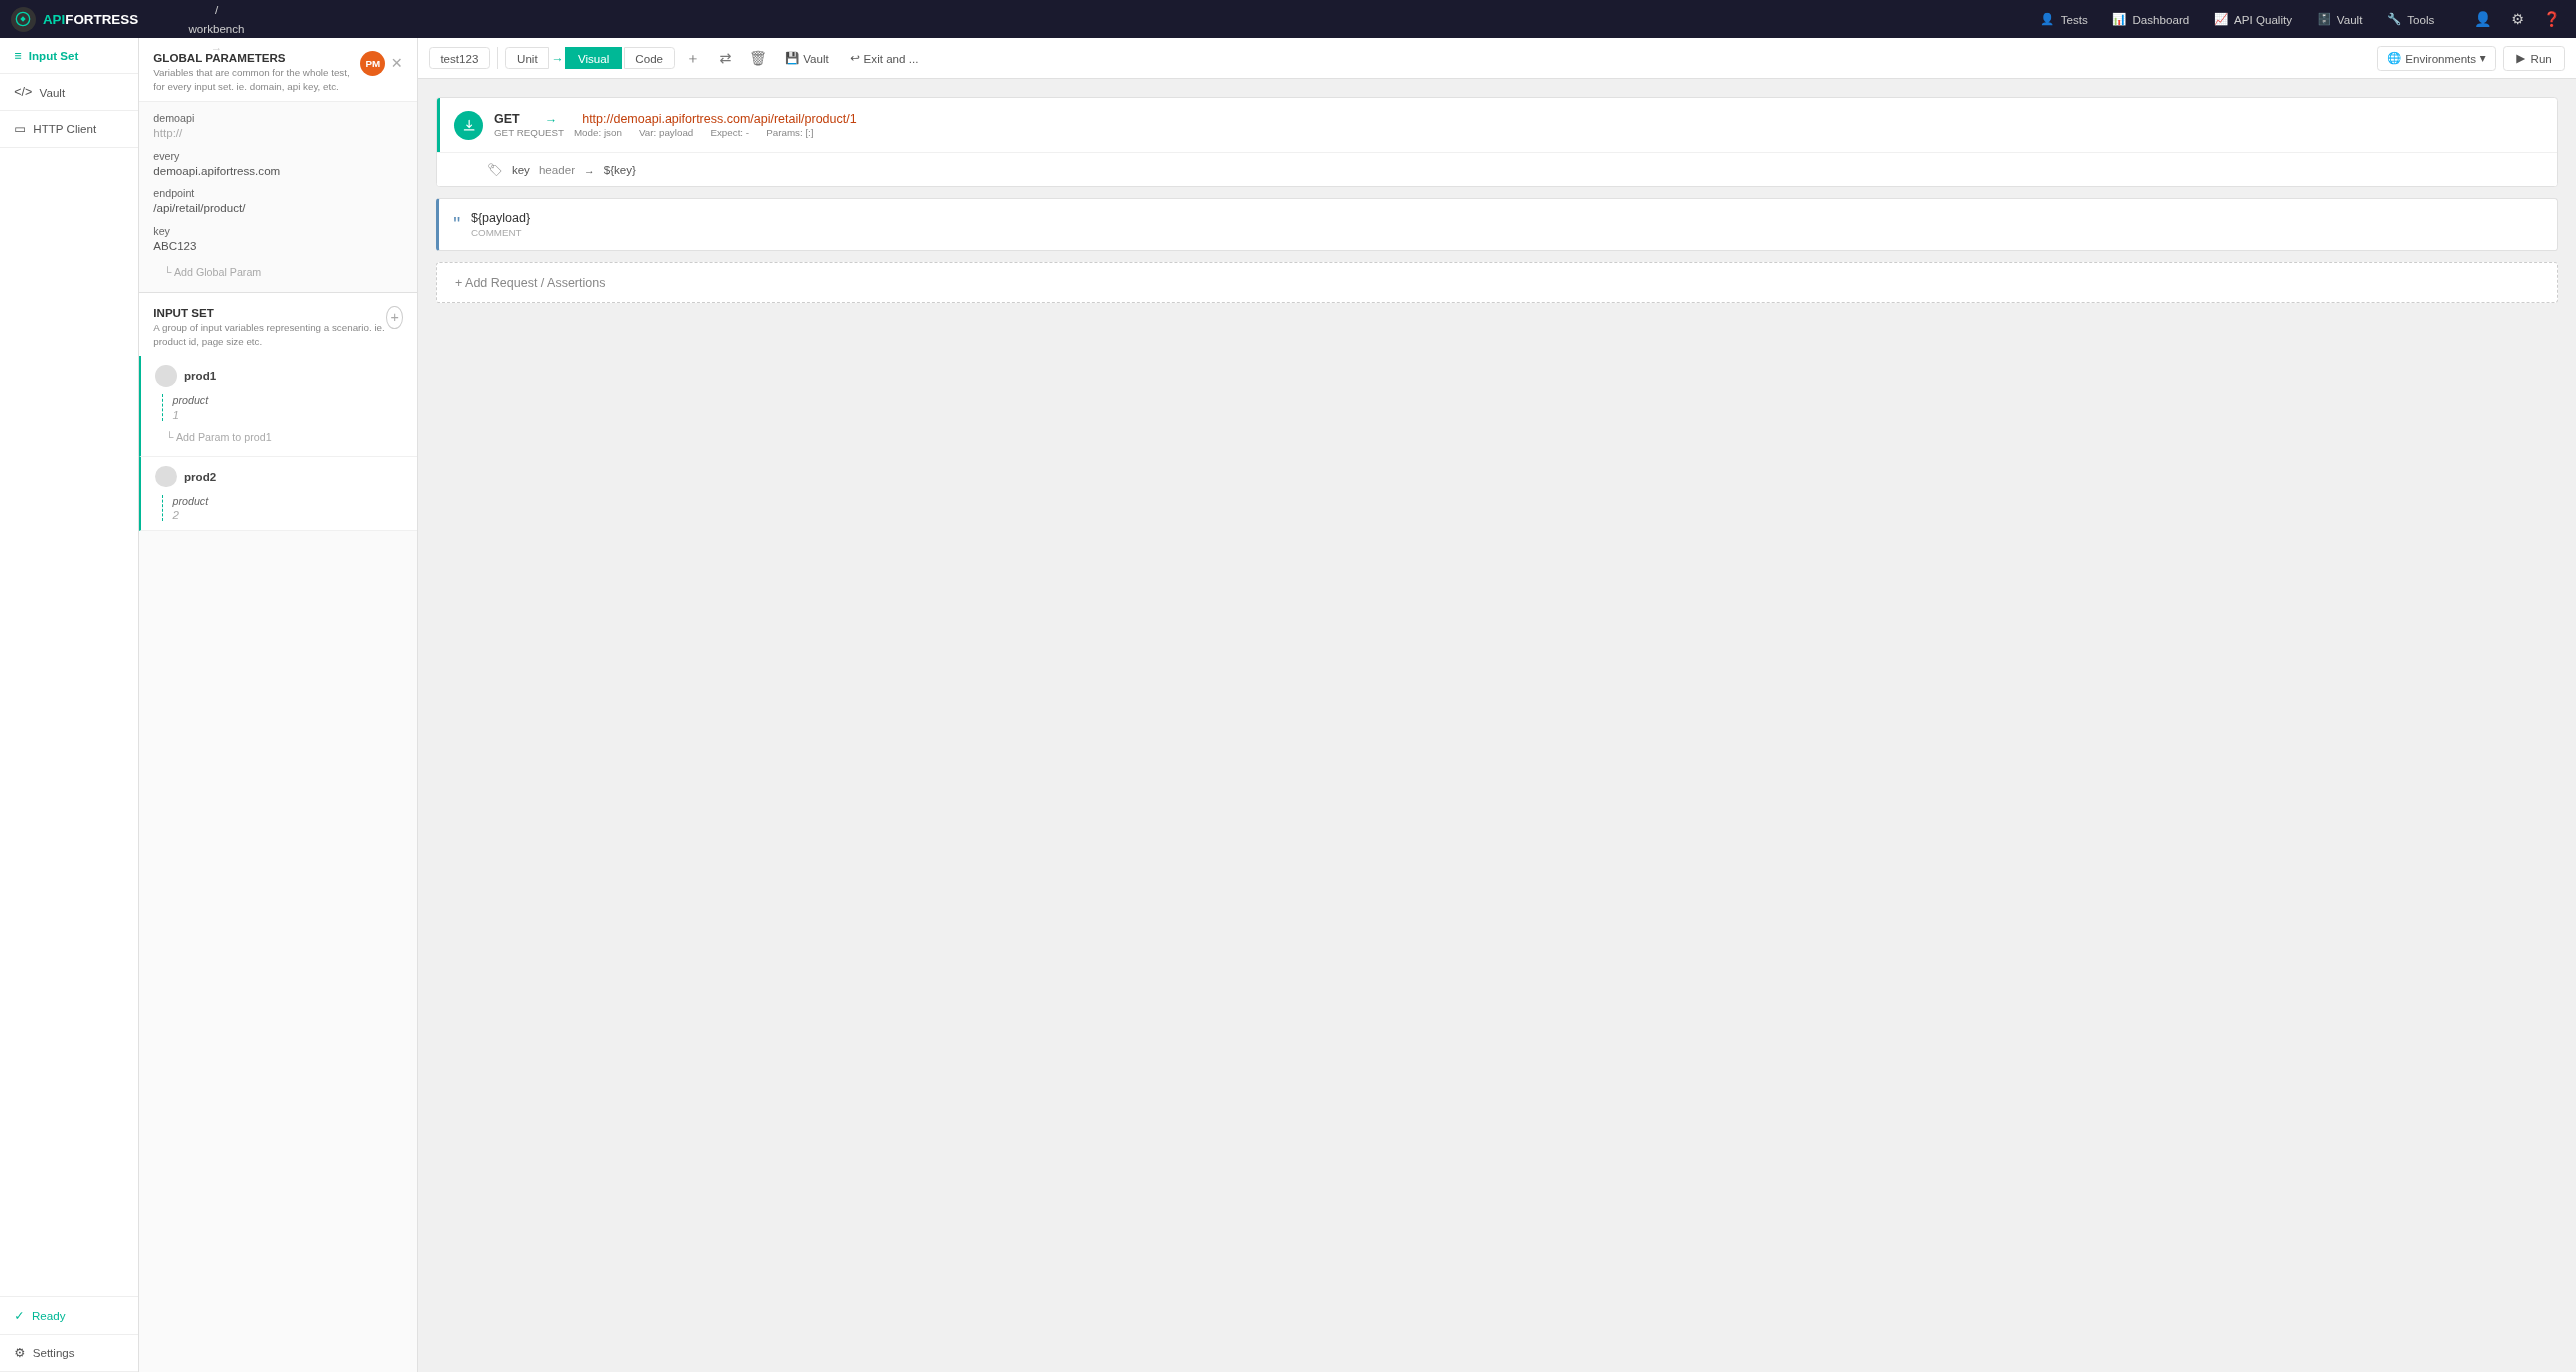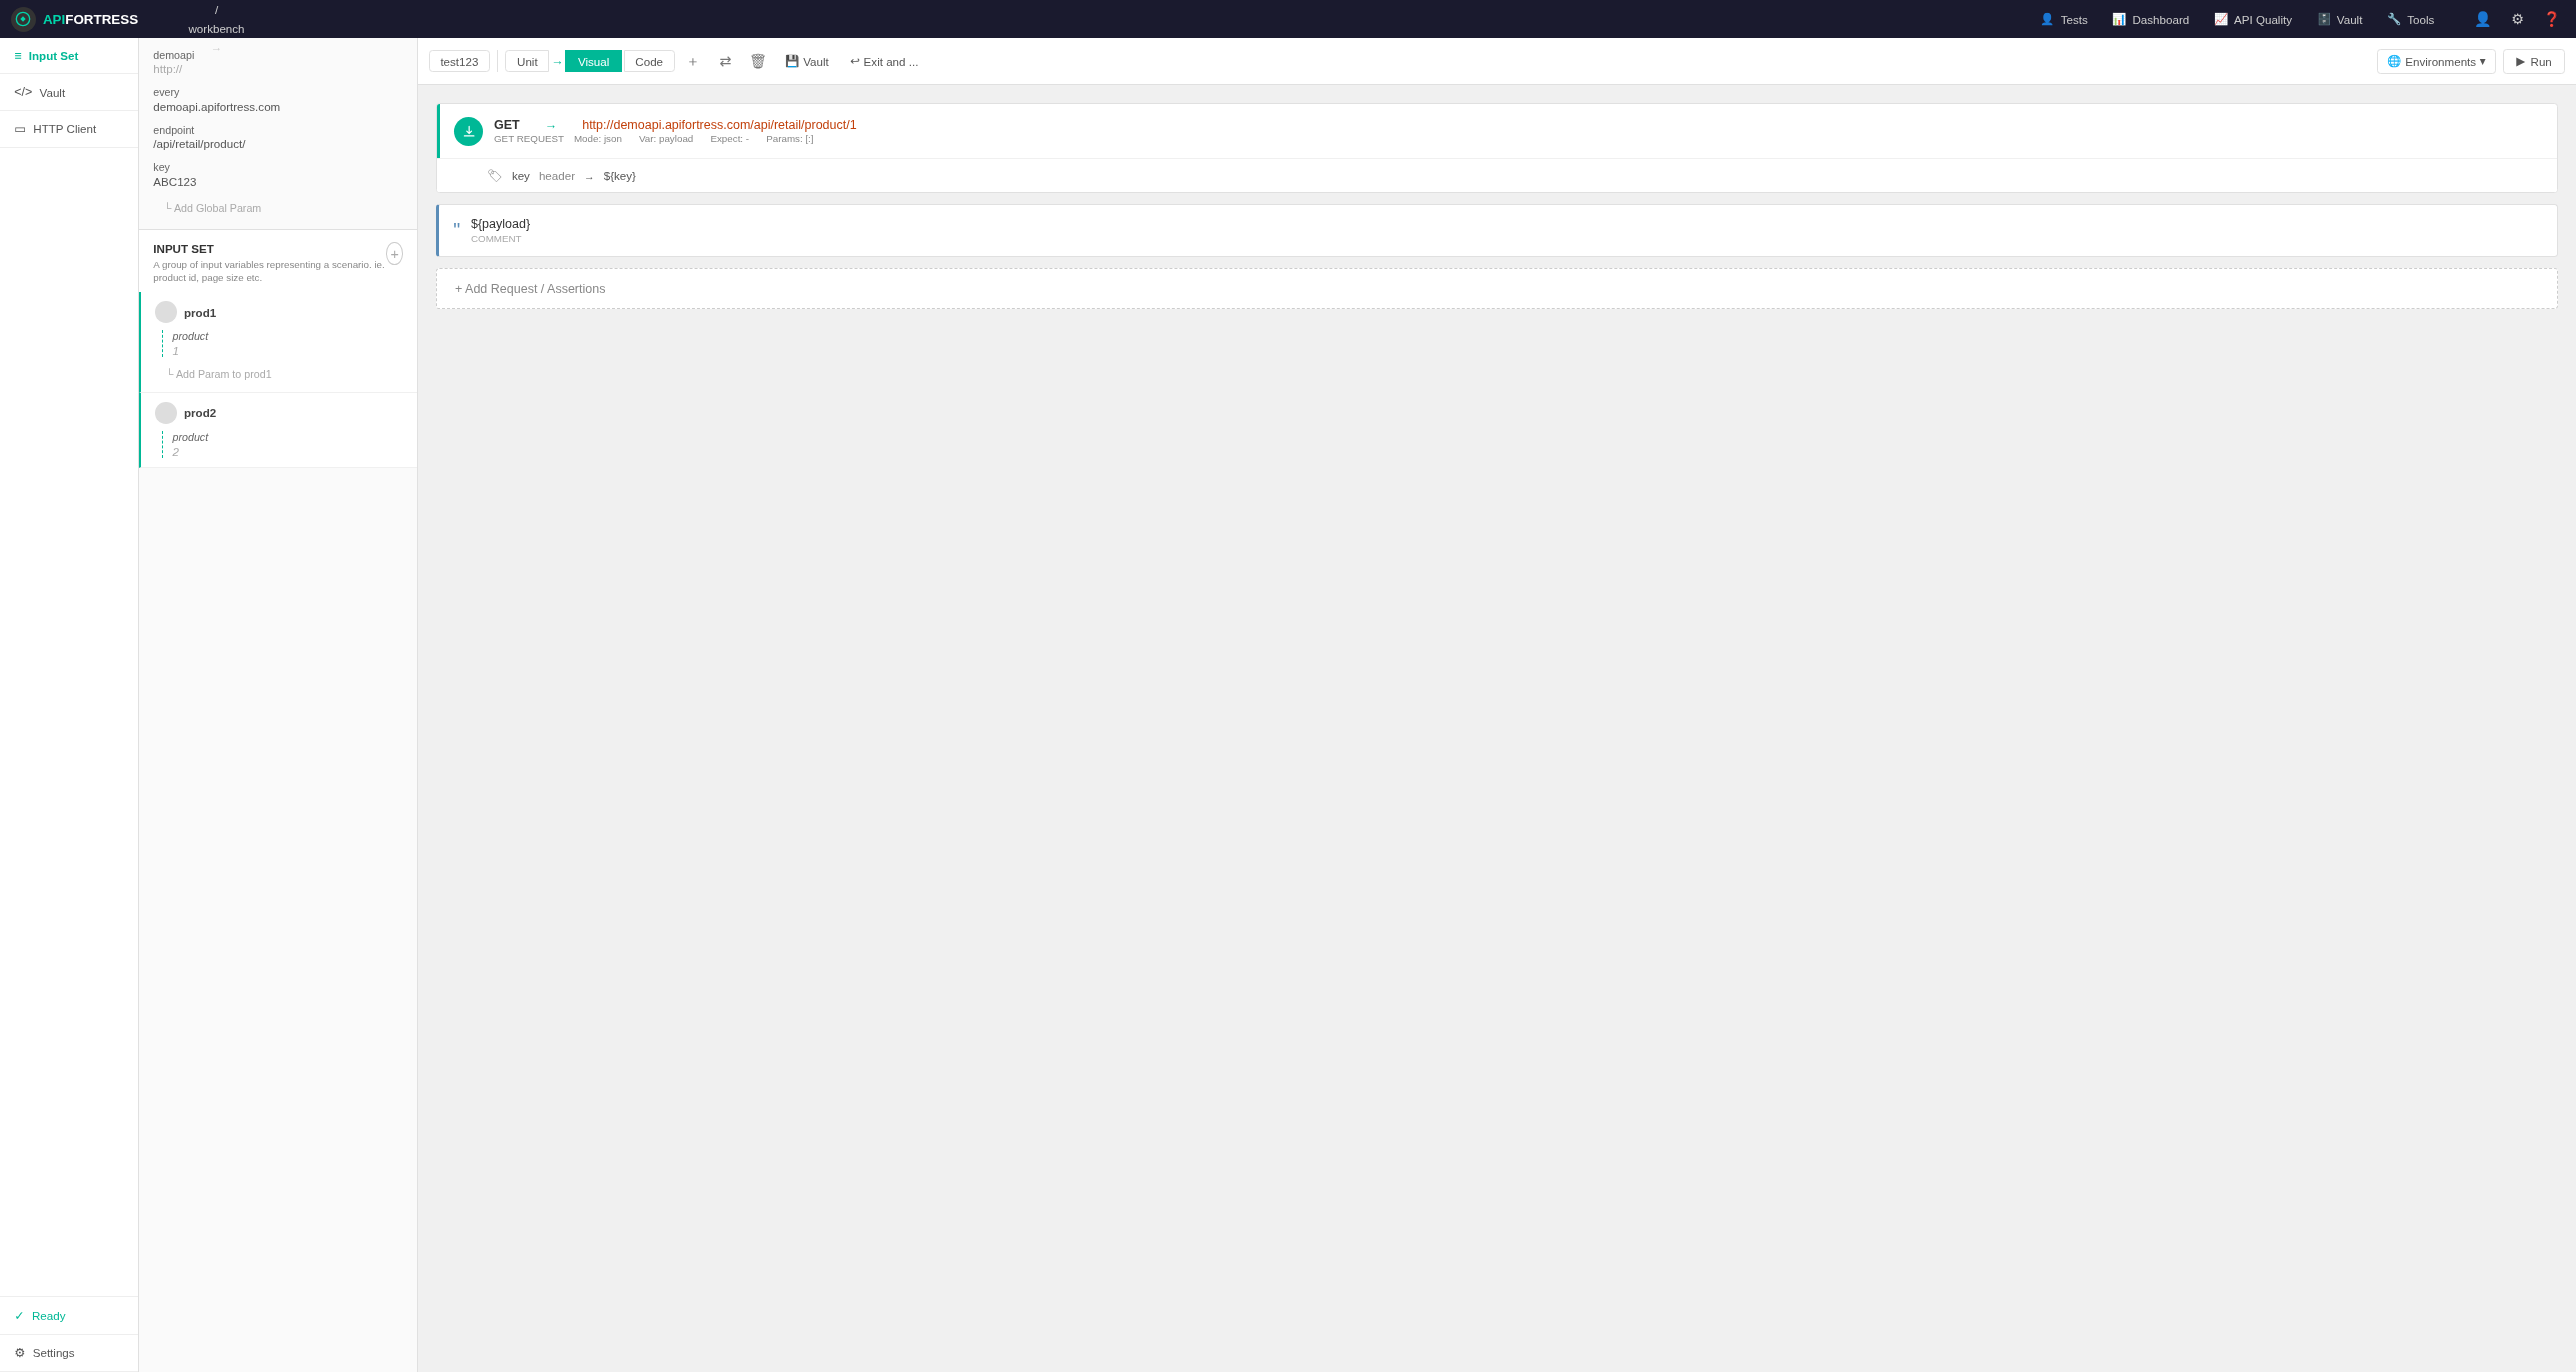--- a/index.html
+++ b/index.html
@@ -185,21 +185,21 @@
       overflow: hidden;
       background: #f0f0f0;
     }
 
     
     .workbench-toolbar {
       background: #fff;
       border-bottom: 0.9px solid #e0e0e0;
       display: flex;
       align-items: center;
-      height: 47px;
+      height: 41px;
       padding: 0 10.7px;
       gap: 3.6px;
       flex-shrink: 0;
     }
     .test-tab {
       background: #fff;
       border: 0.9px solid #e0e0e0;
       border-radius: 3.6px;
       padding: 3.6px 10.7px;
       font-size: 11.6px;
@@ -405,20 +405,30 @@
       </div>
       <div class="sidebar-item">
         <span class="icon">⚙</span>
         <span>Settings</span>
       </div>
     </div>
   </aside>
 
   <div class="params-panel">
 
+    <div class="panel-header">
+      <div class="panel-header-content">
+        <div class="panel-title">GLOBAL PARAMETERS</div>
+        <div class="panel-desc">Variables that are common for the whole test, for every input set. ie. domain, api key, etc.</div>
+      </div>
+      <div class="panel-header-actions">
+        <div class="avatar-btn">PM</div>
+        <div class="close-btn">✕</div>
+      </div>
+    </div>
 
     <div class="param-section">
       <div>
         <div class="param-label">demoapi</div>
         <div class="param-value">http://</div>
       </div>
       <div>
         <div class="param-label">every</div>
         <div class="param-value filled">demoapi.apifortress.com</div>
       </div>

